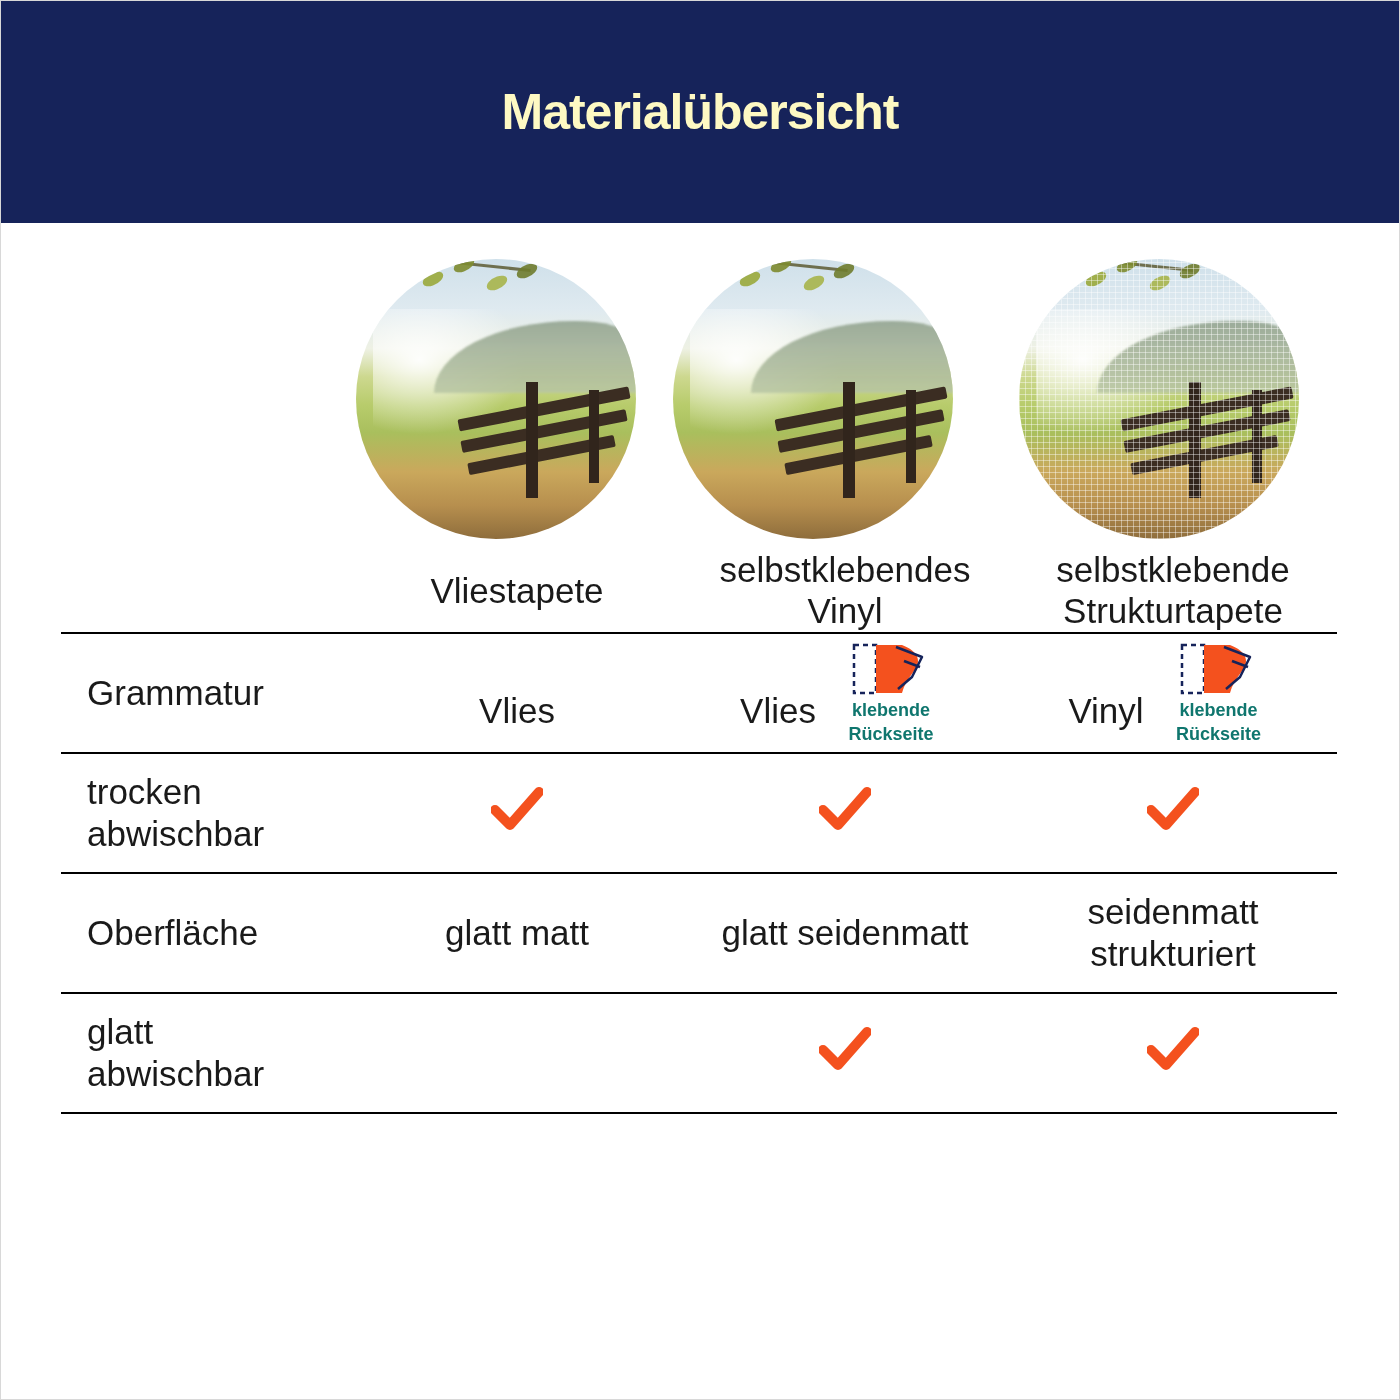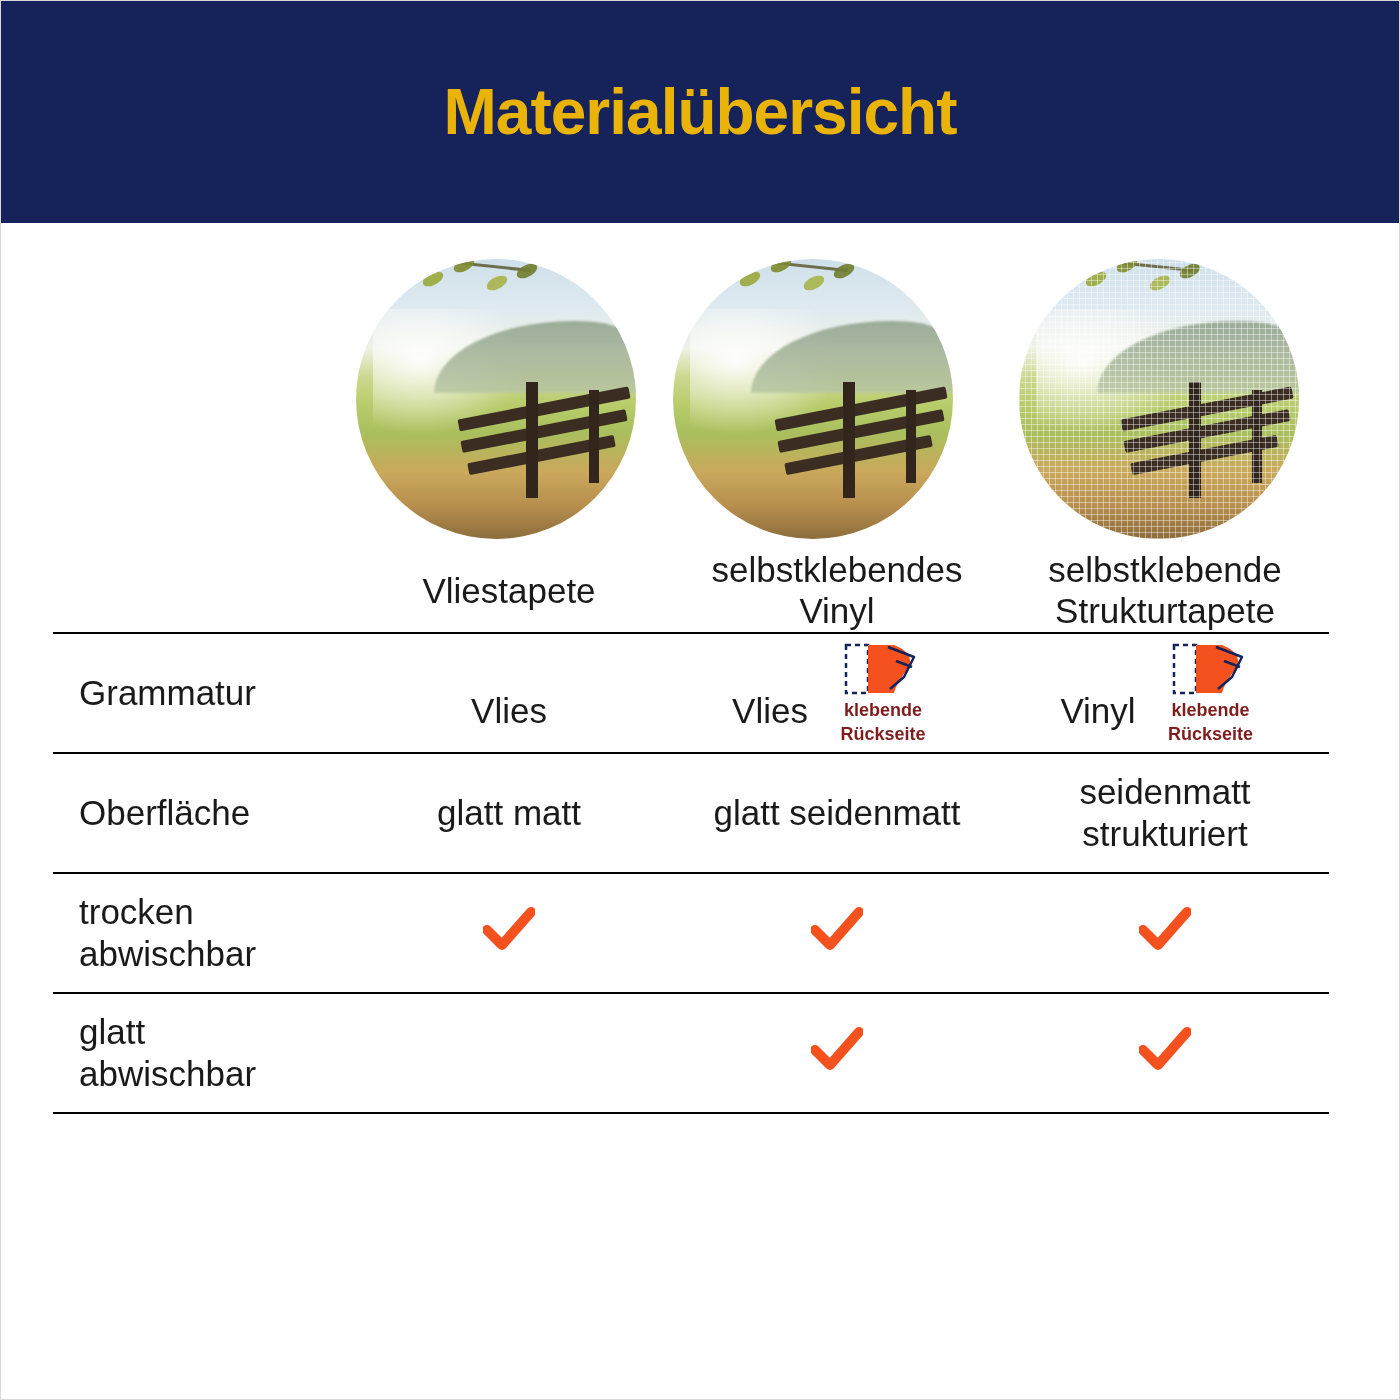--- a/index.html
+++ b/index.html
@@ -25,22 +25,22 @@
   
   .header {
     width: 100%;
     height: 222px;
     background: #16235a;
     display: flex;
     align-items: center;
     justify-content: center;
   }
   .header-title {
-    color: #eab308;
-    font-size: 64px;
+    color: #fef9c3;
+    font-size: 50px;
     font-weight: bold;
     letter-spacing: -1px;
     line-height: 1;
   }
 
   
   .swatch-row {
     position: absolute;
     top: 258px;
     left: 0;
@@ -146,21 +146,21 @@
     background-image:
       repeating-linear-gradient(0deg, rgba(255,255,255,.42) 0 1px, rgba(255,255,255,0) 1px 6px),
       repeating-linear-gradient(90deg, rgba(255,255,255,.42) 0 1px, rgba(255,255,255,0) 1px 6px);
     pointer-events: none;
   }
 
   
   table.matrix {
     position: absolute;
     top: 548px;
-    left: 52px;
+    left: 60px;
     width: 1276px;
     border-collapse: collapse;
     table-layout: fixed;
   }
   table.matrix td {
     border: 0;
     vertical-align: middle;
     font-size: 35px;
     color: #1a1a1a;
     padding: 0 14px;
@@ -206,21 +206,21 @@
     line-height: 1.12;
   }
   .badge-icon {
     width: 78px;
     height: 56px;
     position: relative;
   }
   .badge-text {
     font-size: 18px;
     font-weight: bold;
-    color: #7f1d1d;
+    color: #0f766e;
     text-align: center;
     margin-top: 3px;
   }
 
   .check {
     display: inline-block;
     width: 52px;
     height: 46px;
   }
 
@@ -364,27 +364,20 @@
               </span>
               <span class="badge-text">klebende</span>
               <span class="badge-text">Rückseite</span>
             </span>
           </div>
         </td>
       </tr>
 
 
       <tr class="row-body">
-        <td class="col-label hline-t">Oberfläche</td>
-        <td class="sep hline-t">glatt matt</td>
-        <td class="sep hline-t lab-2line">glatt seidenmatt</td>
-        <td class="sep hline-t lab-2line">seidenmatt strukturiert</td>
-      </tr>
-
-      <tr class="row-body">
         <td class="col-label hline-t lab-2line">trocken abwischbar</td>
         <td class="sep hline-t">
           <span class="check">
             <svg viewBox="0 0 52 46" width="52" height="46" aria-hidden="true">
               <path d="M4 24 L19 39 L48 6" fill="none" stroke="#f4511e" stroke-width="10" stroke-linecap="round" stroke-linejoin="round"></path>
             </svg>
           </span>
         </td>
         <td class="sep hline-t">
           <span class="check">
@@ -396,20 +389,27 @@
         <td class="sep hline-t">
           <span class="check">
             <svg viewBox="0 0 52 46" width="52" height="46" aria-hidden="true">
               <path d="M4 24 L19 39 L48 6" fill="none" stroke="#f4511e" stroke-width="10" stroke-linecap="round" stroke-linejoin="round"></path>
             </svg>
           </span>
         </td>
       </tr>
 
       <tr class="row-body">
+        <td class="col-label hline-t">Oberfläche</td>
+        <td class="sep hline-t">glatt matt</td>
+        <td class="sep hline-t lab-2line">glatt seidenmatt</td>
+        <td class="sep hline-t lab-2line">seidenmatt strukturiert</td>
+      </tr>
+
+      <tr class="row-body">
         <td class="col-label hline-t lab-2line">glatt abwischbar</td>
         <td class="sep hline-t"></td>
         <td class="sep hline-t">
           <span class="check">
             <svg viewBox="0 0 52 46" width="52" height="46" aria-hidden="true">
               <path d="M4 24 L19 39 L48 6" fill="none" stroke="#f4511e" stroke-width="10" stroke-linecap="round" stroke-linejoin="round"></path>
             </svg>
           </span>
         </td>
         <td class="sep hline-t">

